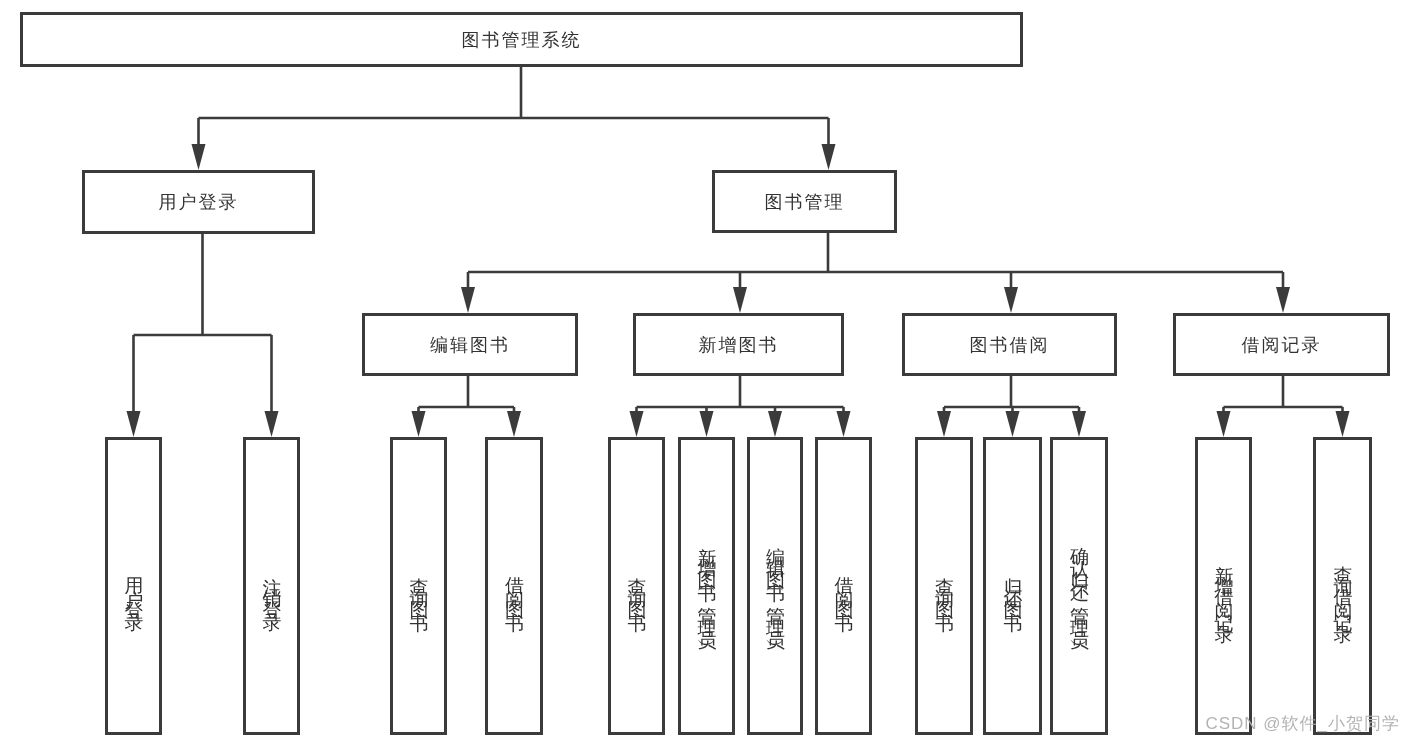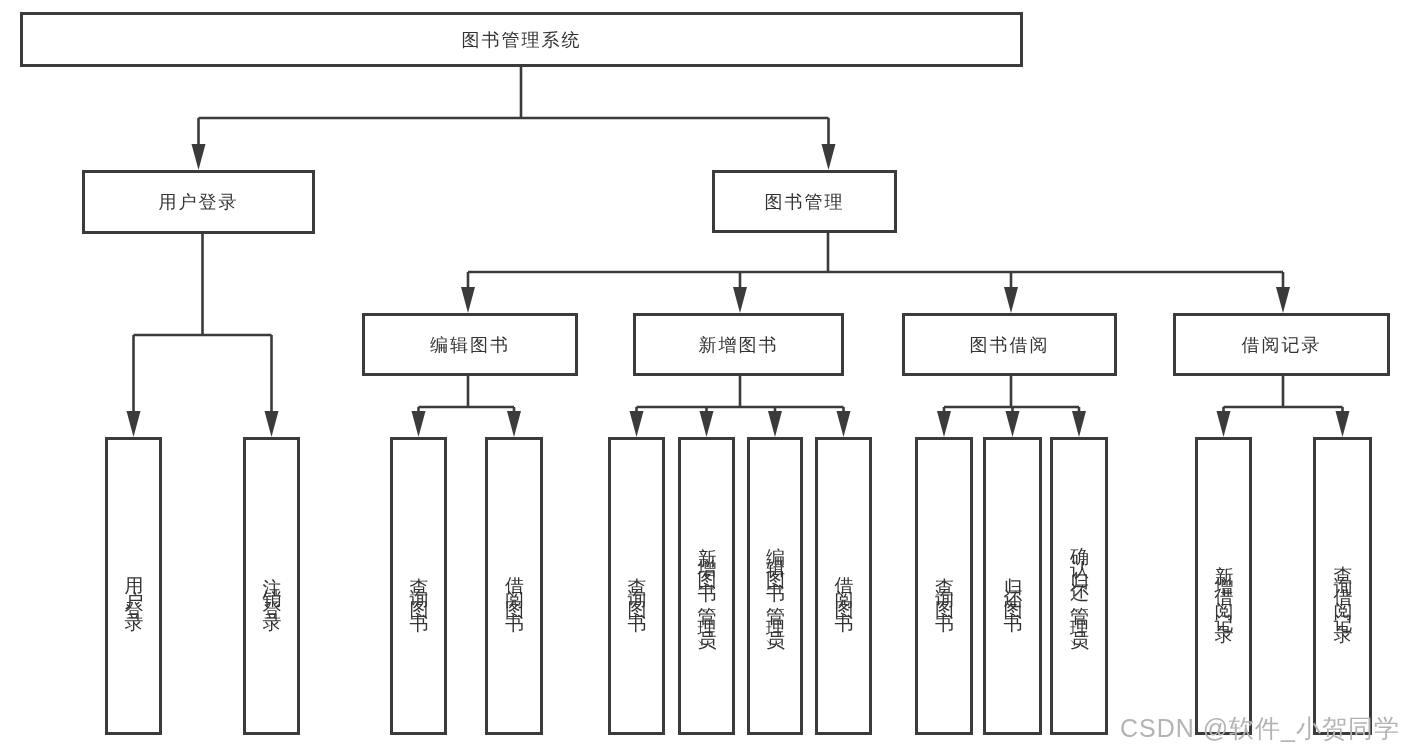--- a/index.html
+++ b/index.html
@@ -20,21 +20,21 @@
     writing-mode:vertical-rl;
     text-orientation:mixed;
     font-size:19px;
     letter-spacing:12px;
     line-height:1.1;
     white-space:nowrap;
   }
   .watermark{
     position:absolute;
     top:712px;right:5px;
-    font-size:25px;
+    font-size:17px;
     color:#b3b3b3;
     letter-spacing:1px;
     z-index:5;
   }
 </style>
 </head>
 <body>
 
 <div id="canvas">
 

